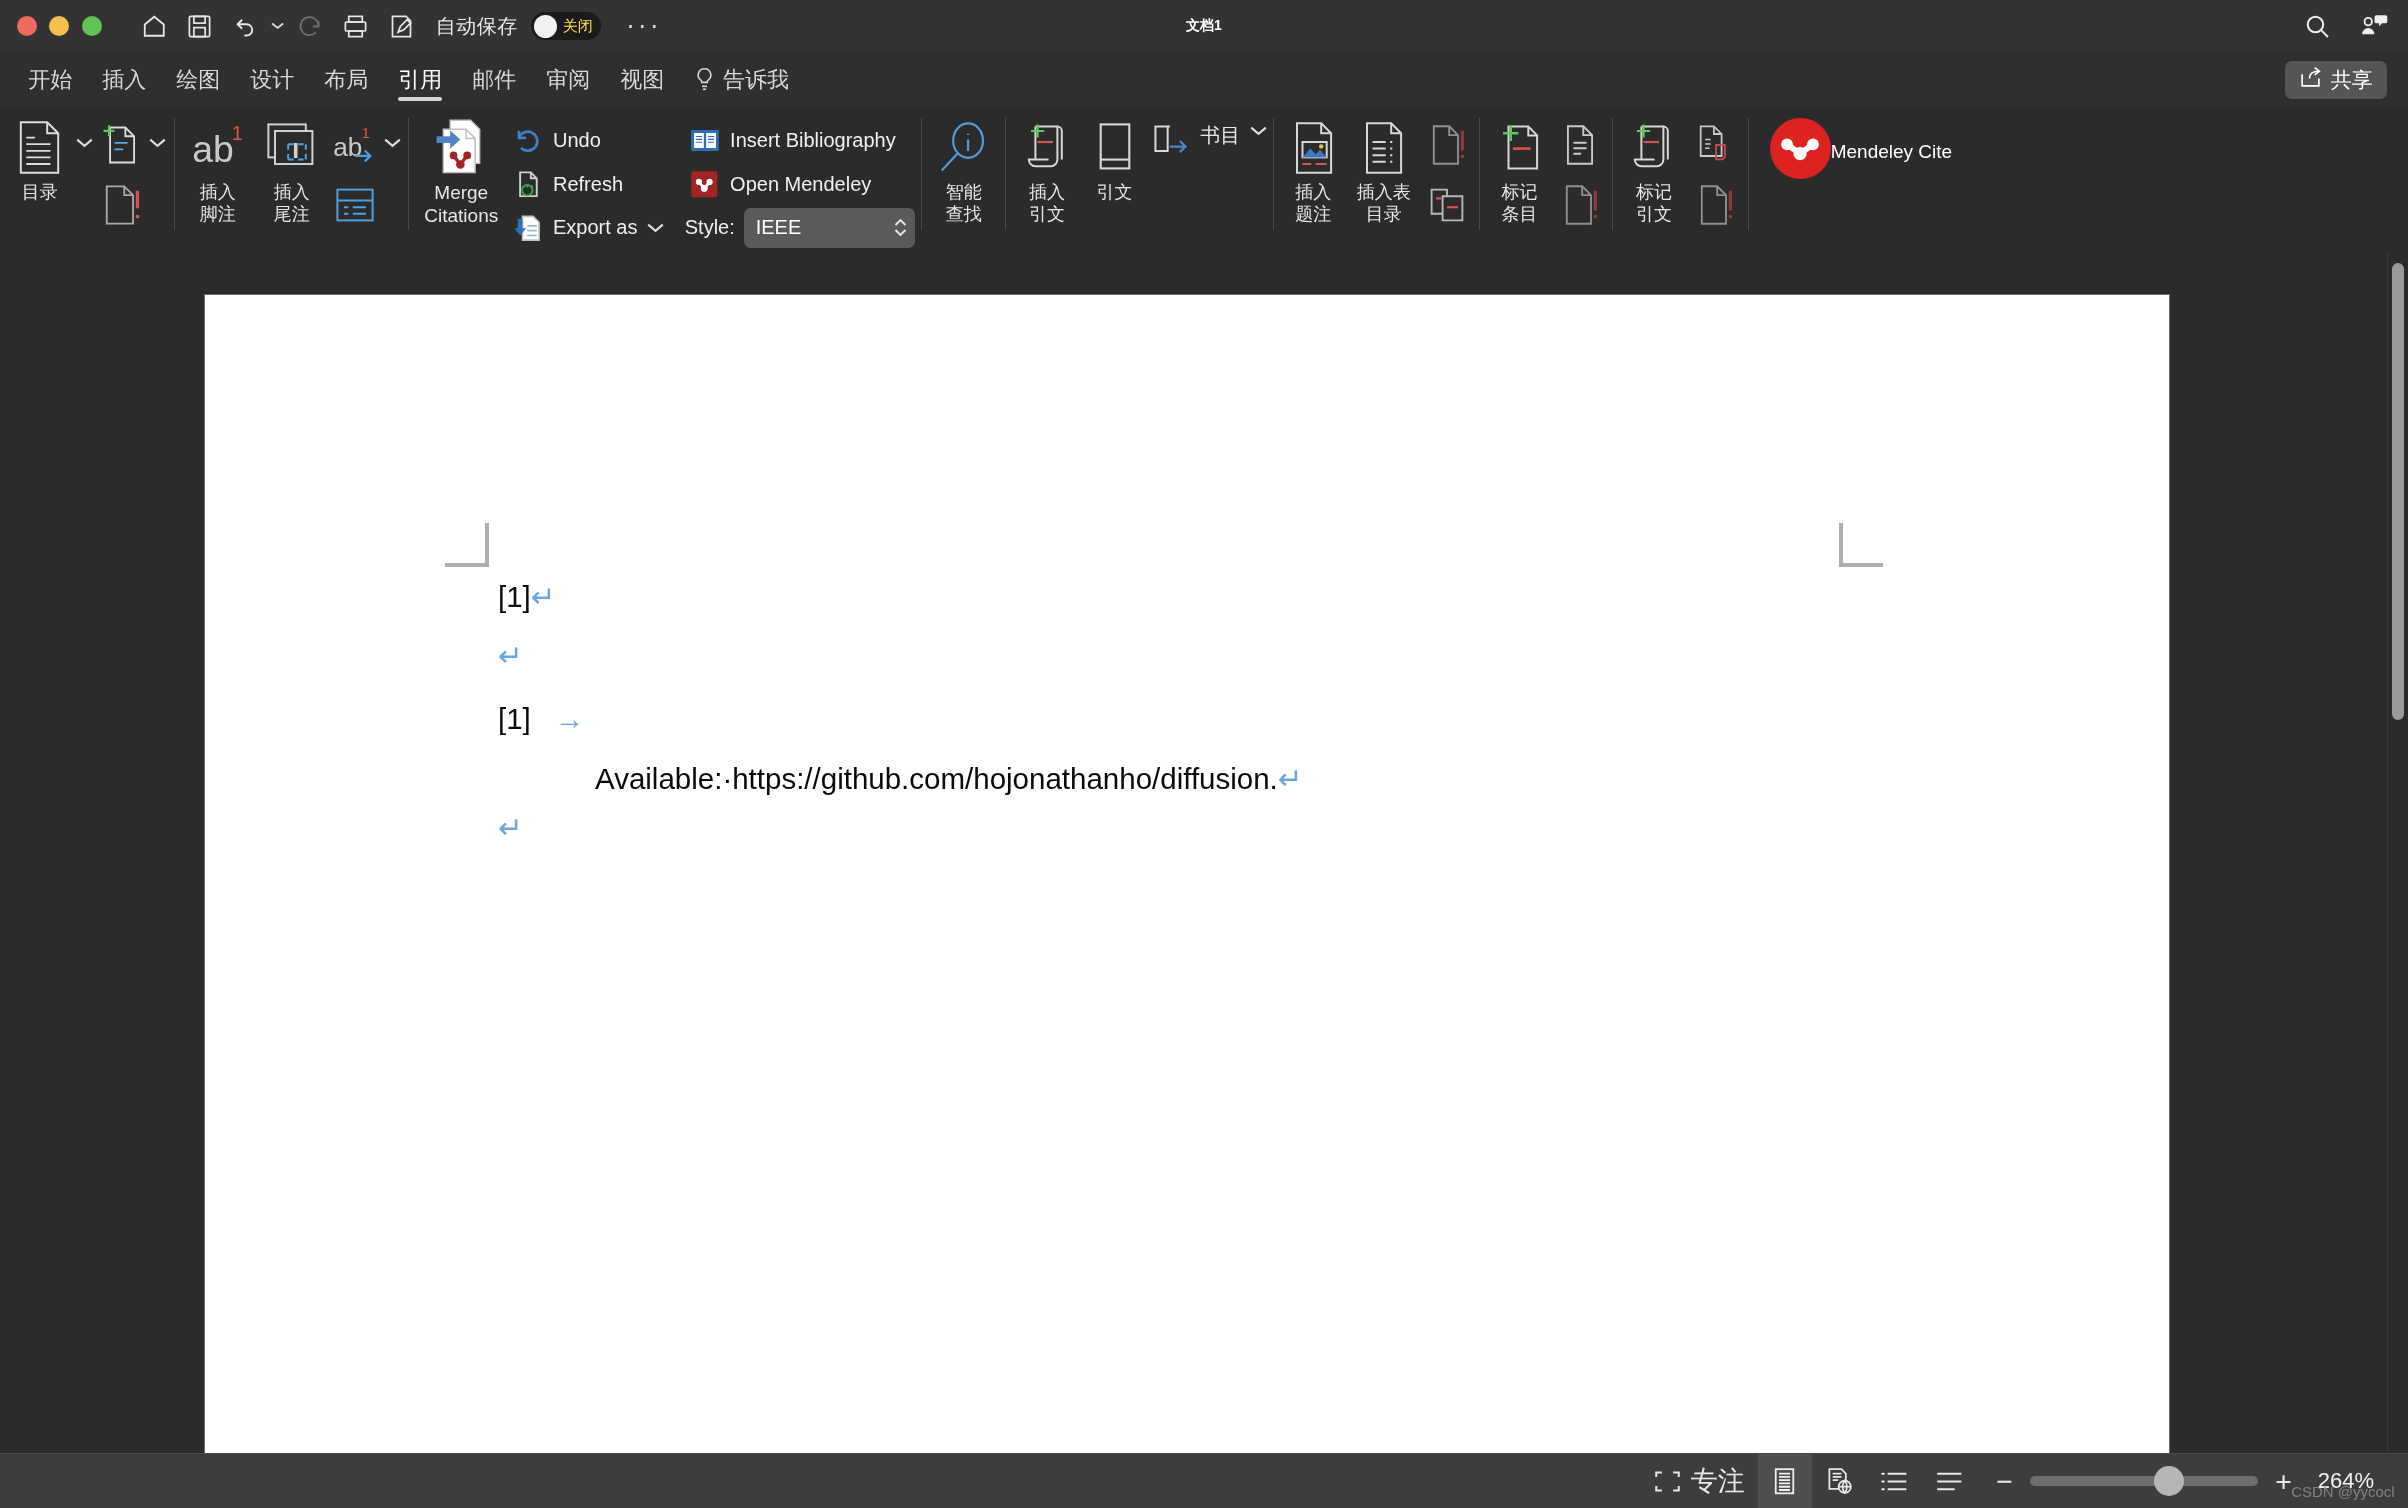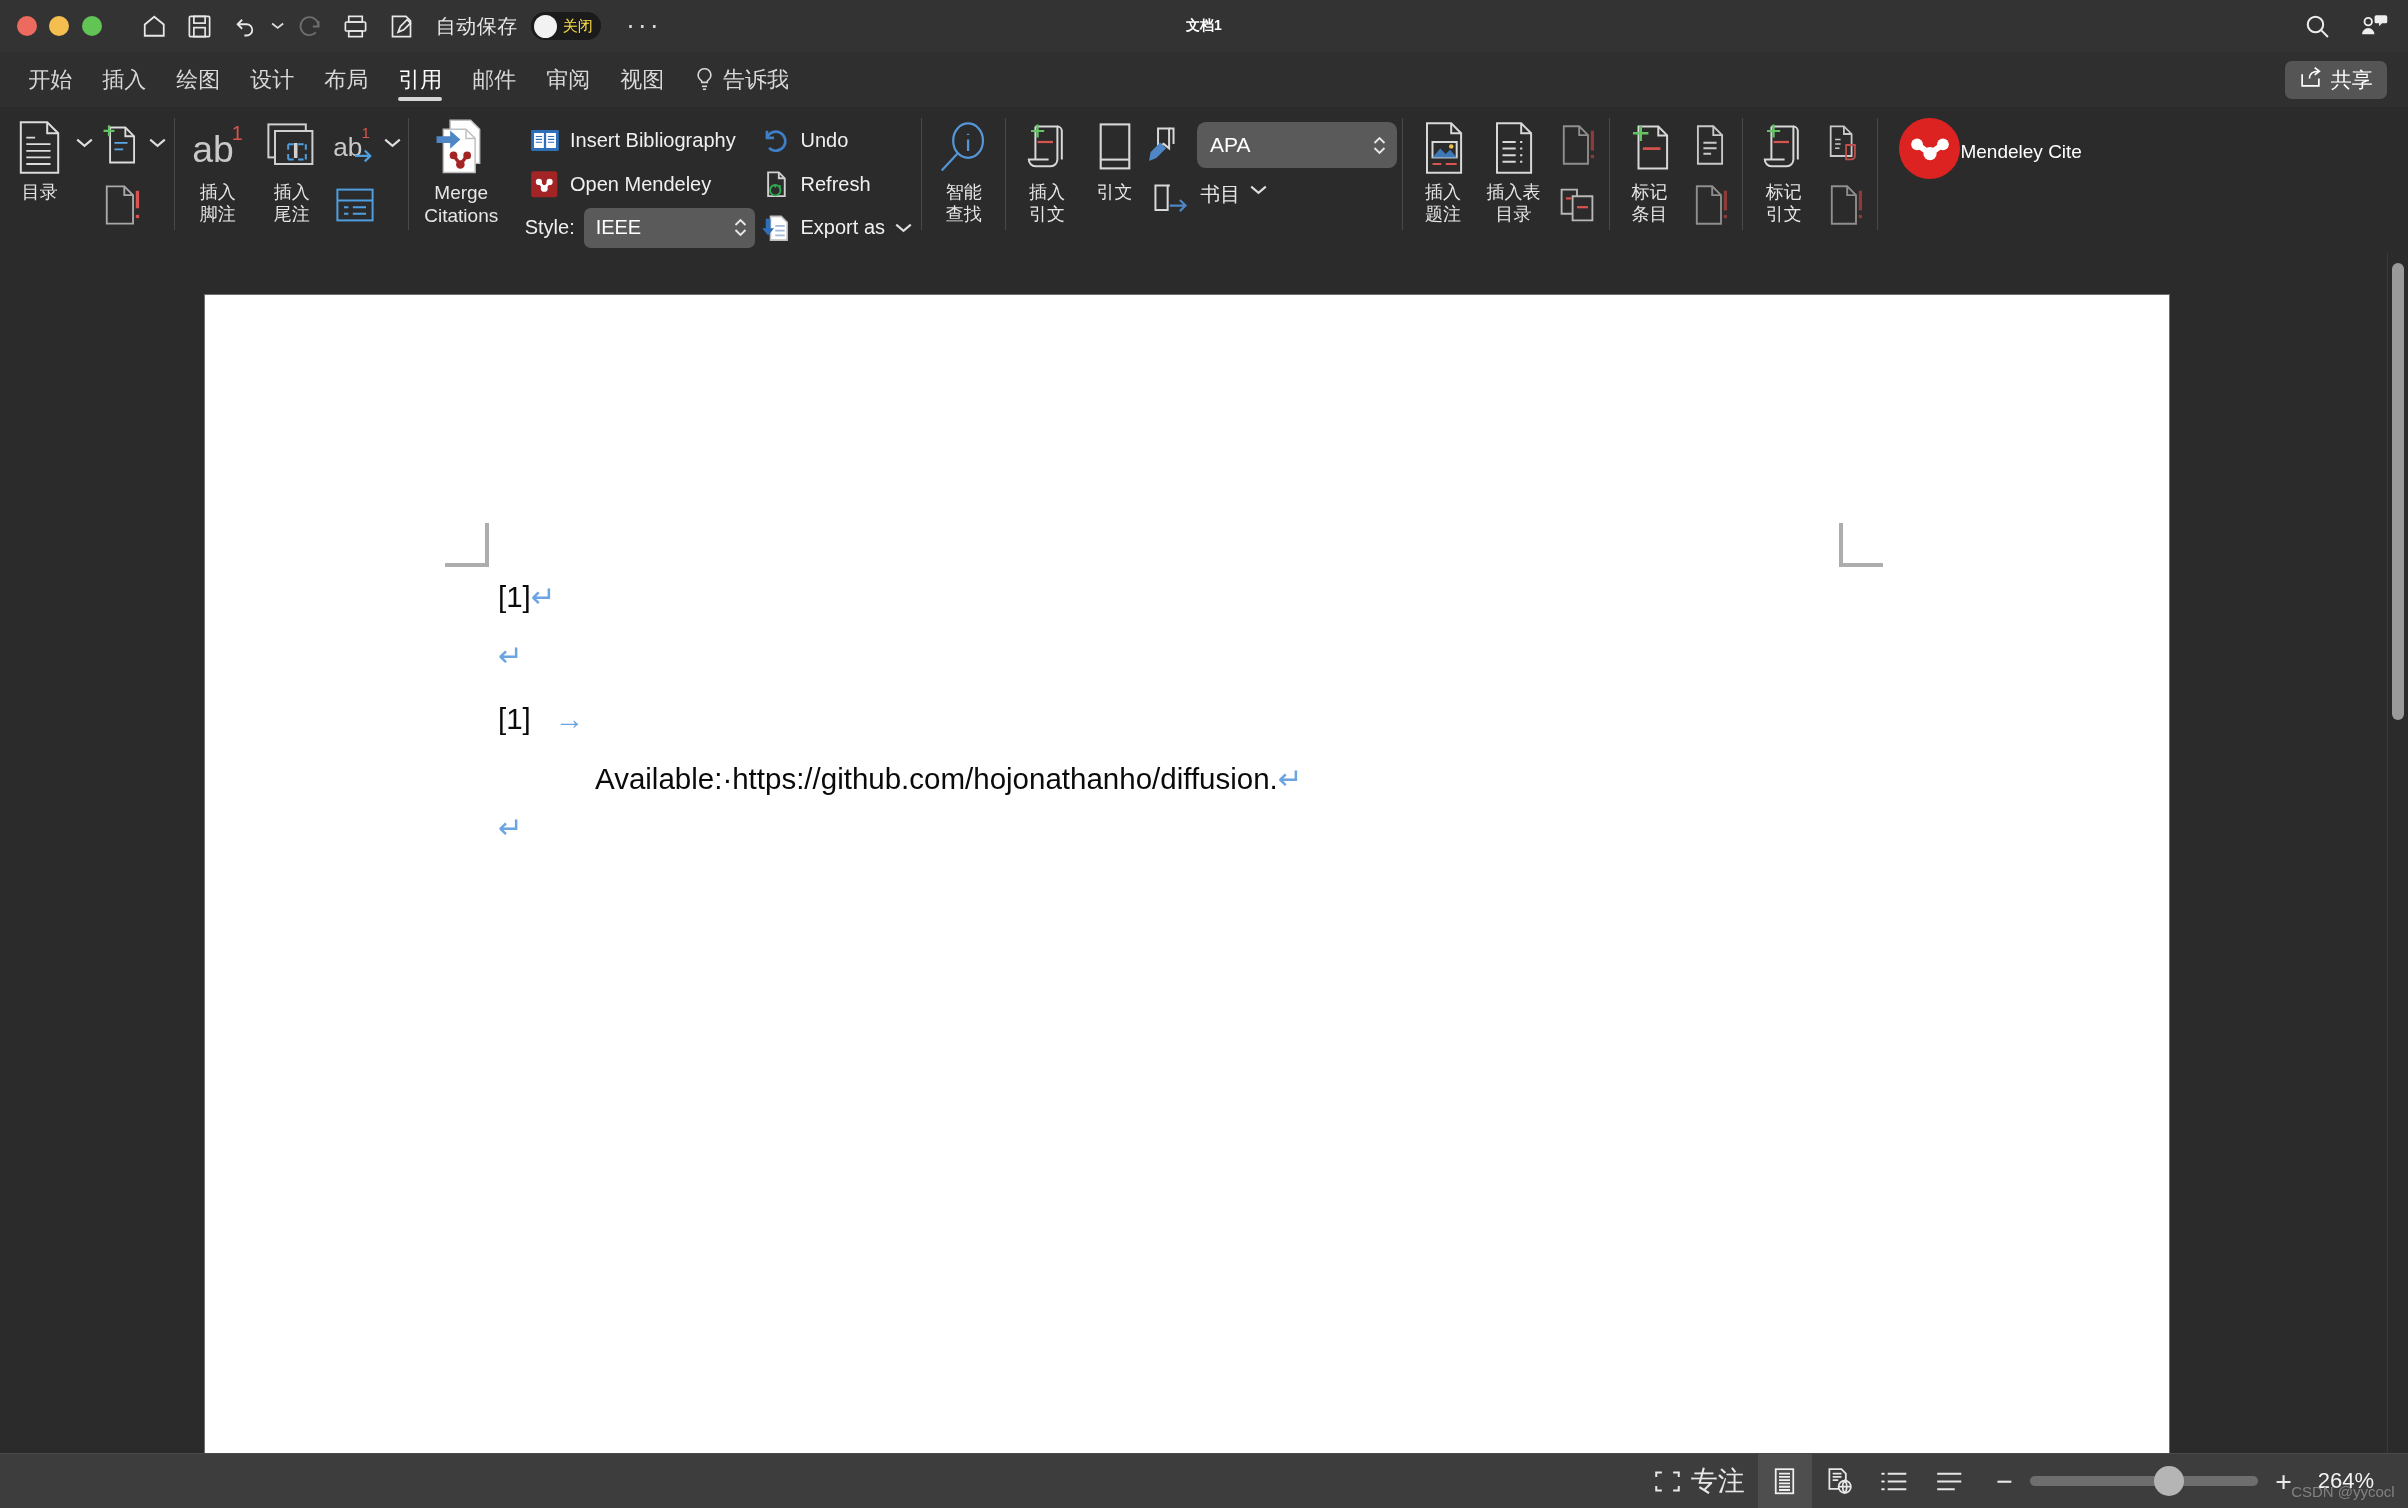--- a/index.html
+++ b/index.html
@@ -404,20 +404,58 @@
                 <circle cx="23" cy="41" r="3.8"></circle>
                 <path d="M17 33 23 41 29 33" stroke="#a32424" stroke-width="3" fill="none"></path>
               </g>
             <path d="M2 16h12v-5l9 8-9 8v-5H2z" fill="#4f86c6"></path>
           </svg>
         </span>
         <span class="lbl en">Merge
 Citations</span>
       </div>
 
+      <div class="listcol">
+        <div class="listbtn">
+          <span class="licon">
+            <svg width="28.5" height="28.5" viewBox="0 0 24 24" fill="none" stroke="#3f7fc6" stroke-width="2.2">
+                <path d="M5 4v6h6"></path>
+                <path d="M5 10a8 8 0 1 1 1.8 8.4"></path>
+              </svg>
+          </span>
+          <span class="ltext">Undo</span>
+        </div>
+        <div class="listbtn">
+          <span class="licon">
+            <svg width="28.5" height="28.5" viewBox="0 0 24 24" fill="none" stroke="#d0d0d0" stroke-width="1.6">
+              <path d="M6 2h9l5 5v15H6z"></path>
+                <path d="M15 2v5h5"></path>
+              <circle cx="12" cy="17" r="4.4" stroke="#2fa84f"></circle>
+                <path d="M12 12.6v2.2M15 14l1.6-.8" stroke="#2fa84f"></path>
+            </svg>
+          </span>
+          <span class="ltext">Refresh</span>
+        </div>
+        <div class="listbtn">
+          <span class="licon">
+            <svg width="28.5" height="28.5" viewBox="0 0 24 24" fill="none">
+              <path d="M8 2h9l5 5v15H8z" fill="#fff" stroke="#c0c0c0" stroke-width="1.3"></path>
+              <path d="M12 10h8M12 14h8M12 18h8" stroke="#9fb9d4" stroke-width="1.5"></path>
+              <path d="M4 4v8H1l5 6 5-6H8V4z" fill="#2f6fb8"></path>
+            </svg>
+          </span>
+          <span class="ltext">Export as</span>
+          <span>
+            <svg width="17" height="11.4" viewBox="0 0 14 9" fill="none" stroke="#ddd" stroke-width="1.8">
+                <path d="M1 2l6 5 6-5"></path>
+              </svg>
+          </span>
+        </div>
+      </div>
+
       <div class="listcol" style="margin-left:17px;">
         <div class="listbtn">
           <span class="licon">
             <svg width="30" height="27" viewBox="0 0 26 22" fill="none">
               <rect x="1" y="2" width="24" height="18" rx="1" fill="#2f6fb8"></rect>
               <rect x="3.5" y="4.5" width="8.5" height="13" fill="#fff"></rect>
               <rect x="14" y="4.5" width="8.5" height="13" fill="#fff"></rect>
               <path d="M5 7.5h5.5M5 10h5.5M5 12.5h5.5M15.5 7.5H21M15.5 10H21M15.5 12.5H21" stroke="#2f6fb8" stroke-width="1"></path>
             </svg>
           </span>
@@ -443,58 +481,20 @@
             <span>IEEE</span>
             <span class="stepper">
               <svg width="15" height="25" viewBox="0 0 12 20" fill="none" stroke="#e8e8e8" stroke-width="1.5">
                   <path d="M2 8l4-4 4 4"></path>
                   <path d="M2 12l4 4 4-4"></path>
                 </svg>
             </span>
           </div>
         </div>
       </div>
-
-      <div class="listcol">
-        <div class="listbtn">
-          <span class="licon">
-            <svg width="28.5" height="28.5" viewBox="0 0 24 24" fill="none" stroke="#3f7fc6" stroke-width="2.2">
-                <path d="M5 4v6h6"></path>
-                <path d="M5 10a8 8 0 1 1 1.8 8.4"></path>
-              </svg>
-          </span>
-          <span class="ltext">Undo</span>
-        </div>
-        <div class="listbtn">
-          <span class="licon">
-            <svg width="28.5" height="28.5" viewBox="0 0 24 24" fill="none" stroke="#d0d0d0" stroke-width="1.6">
-              <path d="M6 2h9l5 5v15H6z"></path>
-                <path d="M15 2v5h5"></path>
-              <circle cx="12" cy="17" r="4.4" stroke="#2fa84f"></circle>
-                <path d="M12 12.6v2.2M15 14l1.6-.8" stroke="#2fa84f"></path>
-            </svg>
-          </span>
-          <span class="ltext">Refresh</span>
-        </div>
-        <div class="listbtn">
-          <span class="licon">
-            <svg width="28.5" height="28.5" viewBox="0 0 24 24" fill="none">
-              <path d="M8 2h9l5 5v15H8z" fill="#fff" stroke="#c0c0c0" stroke-width="1.3"></path>
-              <path d="M12 10h8M12 14h8M12 18h8" stroke="#9fb9d4" stroke-width="1.5"></path>
-              <path d="M4 4v8H1l5 6 5-6H8V4z" fill="#2f6fb8"></path>
-            </svg>
-          </span>
-          <span class="ltext">Export as</span>
-          <span>
-            <svg width="17" height="11.4" viewBox="0 0 14 9" fill="none" stroke="#ddd" stroke-width="1.8">
-                <path d="M1 2l6 5 6-5"></path>
-              </svg>
-          </span>
-        </div>
-      </div>
     </div>
 
     <div class="rsep"></div>
 
     <div class="grp">
       <div class="bigbtn">
         <span class="glyph">
           <svg width="53" height="55" viewBox="0 0 46 48" fill="none" stroke="#5596d8" stroke-width="1.9">
             <ellipse cx="27" cy="18" rx="13" ry="15"></ellipse>
             <path d="M18 29 4 44"></path>
@@ -525,38 +525,20 @@
       <div class="bigbtn">
         <span class="glyph">
           <svg width="46" height="55" viewBox="0 0 40 50" fill="none" stroke="#d8d8d8" stroke-width="1.9">
             <rect x="7" y="4" width="26" height="40"></rect>
               <path d="M7 36h26"></path>
           </svg>
         </span>
         <span class="lbl">引文</span>
       </div>
       <div style="display:flex; flex-direction:column; padding-top:1.9px;">
-        <div style="display:flex; align-items:center; gap:7.6px;">
-          <span style="display:flex;align-items:center;padding-top:13.3px;">
-            <svg width="42" height="42" viewBox="0 0 38 38" fill="none" stroke="#d8d8d8" stroke-width="1.8">
-              <path d="M10 4h10v18l-5-4-5 4z"></path>
-                <path d="M20 4h4v14"></path>
-              <path d="M4 26l8-8 4 4-8 8-5 2z" fill="#4f86c6" stroke="#4f86c6"></path>
-            </svg>
-          </span>
-          <div class="combo-apa">
-            <span>APA</span>
-            <span class="stepper">
-              <svg width="15" height="27" viewBox="0 0 12 20" fill="none" stroke="#e8e8e8" stroke-width="1.5">
-                  <path d="M2 8l4-4 4 4"></path>
-                  <path d="M2 12l4 4 4-4"></path>
-                </svg>
-            </span>
-          </div>
-        </div>
         <div style="display:flex; align-items:flex-start; gap:9.5px; margin-top:13.3px; padding-left:3.8px;">
           <span>
             <svg width="40" height="38" viewBox="0 0 36 34" fill="none" stroke="#d8d8d8" stroke-width="1.8">
               <path d="M4 4h11v22H4z"></path>
                 <path d="M15 4h2"></path>
               <path d="M17 22h14M26 17l5 5-5 5" stroke="#4f86c6" stroke-width="2"></path>
             </svg>
           </span>
           <span style="color:#e6e6e6; font-size:20px;">书目</span>
           <span>

